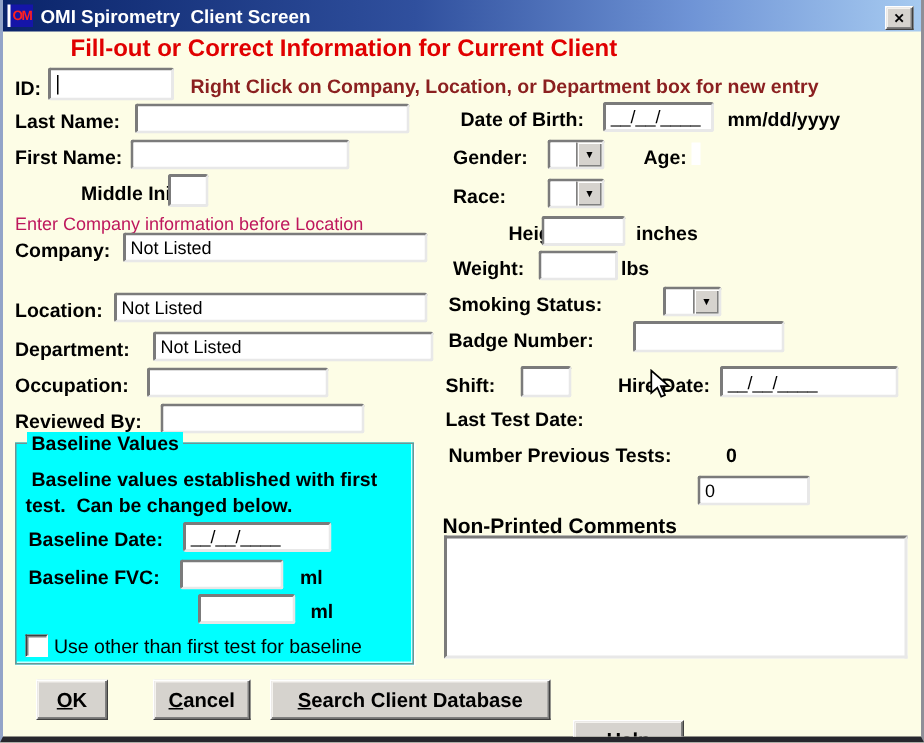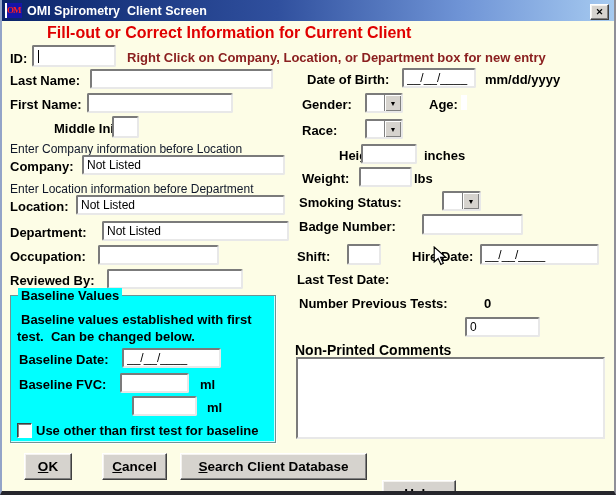--- a/index.html
+++ b/index.html
@@ -2,29 +2,29 @@
 <html><head>
 <meta charset="utf-8">
 <style>
   html,body{margin:0;padding:0;background:#c0c0c0;font-family:"Liberation Sans",sans-serif;}
   .window{position:relative;width:616px;height:495px;background:#fdfde6;overflow:hidden;
           border-left:2px solid #93a4c8;border-right:2px solid #8f8f98;border-bottom:4px solid #26262c;box-sizing:border-box;}
   .titlebar{position:absolute;left:0;top:0;width:100%;height:21px;
             background:linear-gradient(to right,#0a246a 0%,#30509e 45%,#6f94d6 75%,#a6caf0 100%);
             display:flex;align-items:center;}
   .app-icon{width:15px;height:15px;margin-left:3px;background:#1515a8;border-left:2px solid #fff;
-            color:#ff2020;font-weight:bold;font-size:9px;line-height:15px;
-            font-family:Liberation Serif, serif;letter-spacing:-1px;}
+            color:#ff2020;font-weight:bold;font-size:9px;line-height:15px;text-align:center;
+            font-family:Liberation Sans, sans-serif;letter-spacing:-1px;}
   .title-text{color:#ffffff;font-weight:bold;font-size:12.5px;margin-left:5px;white-space:pre;}
   .close-btn{position:absolute;right:5px;top:4px;width:17px;height:14px;background:#d6d3ce;
              border:1px solid;border-color:#ffffff #404040 #404040 #ffffff;
              box-shadow:inset -1px -1px 0 #808080,inset 1px 1px 0 #f4f2ee;
              font-size:9px;font-weight:bold;color:#000;display:flex;align-items:center;justify-content:center;cursor:pointer;}
   .lbl{position:absolute;font-size:13px;font-weight:bold;color:#000;white-space:nowrap;}
-  .hintP{position:absolute;font-size:12px;color:#0f172a;white-space:nowrap;}
+  .hintP{position:absolute;font-size:12px;color:#be185d;white-space:nowrap;}
   .hintM{position:absolute;font-size:13px;font-weight:bold;color:#8b2020;white-space:nowrap;}
   .heading{position:absolute;left:45px;top:24px;font-size:16px;font-weight:bold;color:#e00000;white-space:nowrap;}
   .inp{position:absolute;background:#fff;border:2px solid;border-color:#7b7b7b #e8e8e8 #e8e8e8 #7b7b7b;
        border-radius:2px;font-family:Liberation Sans, sans-serif;font-size:12px;color:#000;
        padding:1px 3px;box-sizing:border-box;outline:none;}
   .combo{position:absolute;background:#fff;border:2px solid;border-color:#7b7b7b #e8e8e8 #e8e8e8 #7b7b7b;
          border-radius:2px;box-sizing:border-box;display:flex;}
   .combo .cfield{flex:1;}
   .combo .cbtn{width:16px;background:#d6d3ce;border-left:1px solid #808080;
                box-shadow:inset 1px 1px 0 #fff,inset -1px -1px 0 #808080;
@@ -72,21 +72,20 @@
   <div class="lbl" style="left:8px;top:97px;">First Name:</div>
   <input class="inp" style="left: 85px; top: 93px; width: 146px; height: 20px;" value="">
 
   <div class="lbl" style="left:8px;top:121px;padding-left:44px;">Middle Initial:</div>
   <input class="inp" style="left: 110px; top: 116px; width: 27px; height: 22px;" value="">
 
   <div class="hintP" style="left:8px;top:142px;">Enter Company information before Location</div>
   <div class="lbl" style="left:8px;top:159px;">Company:</div>
   <input class="inp" style="left: 80px; top: 155px; width: 203px; height: 20px;" value="Not Listed">
 
-  <div class="hintP" style="left:8px;top:182px;">Enter Location information before Department</div>
   <div class="lbl" style="left:8px;top:199px;">Location:</div>
   <input class="inp" style="left: 74px; top: 195px; width: 209px; height: 20px;" value="Not Listed">
 
   <div class="lbl" style="left:8px;top:225px;">Department:</div>
   <input class="inp" style="left: 100px; top: 221px; width: 187px; height: 20px;" value="Not Listed">
 
   <div class="lbl" style="left:8px;top:249px;">Occupation:</div>
   <input class="inp" style="left: 96px; top: 245px; width: 121px; height: 20px;" value="">
 
   <div class="lbl" style="left:8px;top:273px;">Reviewed By:</div>
@@ -101,21 +100,21 @@
     <input class="inp" style="left: 111px; top: 52px; width: 99px; height: 20px;" value="__/__/____">
 
     <div class="lbl" style="left:8px;top:81px;">Baseline FVC:</div>
     <input class="inp" style="left: 109px; top: 77px; width: 69px; height: 20px;" value="">
     <div class="lbl" style="left:189px;top:81px;">ml</div>
 
     <input class="inp" style="left: 121px; top: 100px; width: 65px; height: 20px;" value="">
     <div class="lbl" style="left:196px;top:104px;">ml</div>
 
     <div class="checkbox" style="left:6px;top:127px;"></div>
-    <div class="lbl" style="left:25px;top:127px;font-weight:bold;">Use other than first test for baseline</div>
+    <div class="lbl" style="left:25px;top:127px;font-weight:normal;">Use other than first test for baseline</div>
   </div>
 
   <div class="lbl" style="left:305px;top:72px;">Date of Birth:</div>
   <input class="inp" style="left: 400px; top: 68px; width: 74px; height: 20px;" value="__/__/____">
   <div class="lbl" style="left:483px;top:72px;">mm/dd/yyyy</div>
 
   <div class="lbl" style="left:300px;top:97px;">Gender:</div>
   <div class="combo" style="left:363px;top:93px;width:38px;height:20px;">
     <div class="cfield"></div>
     <div class="cbtn">▼</div>

